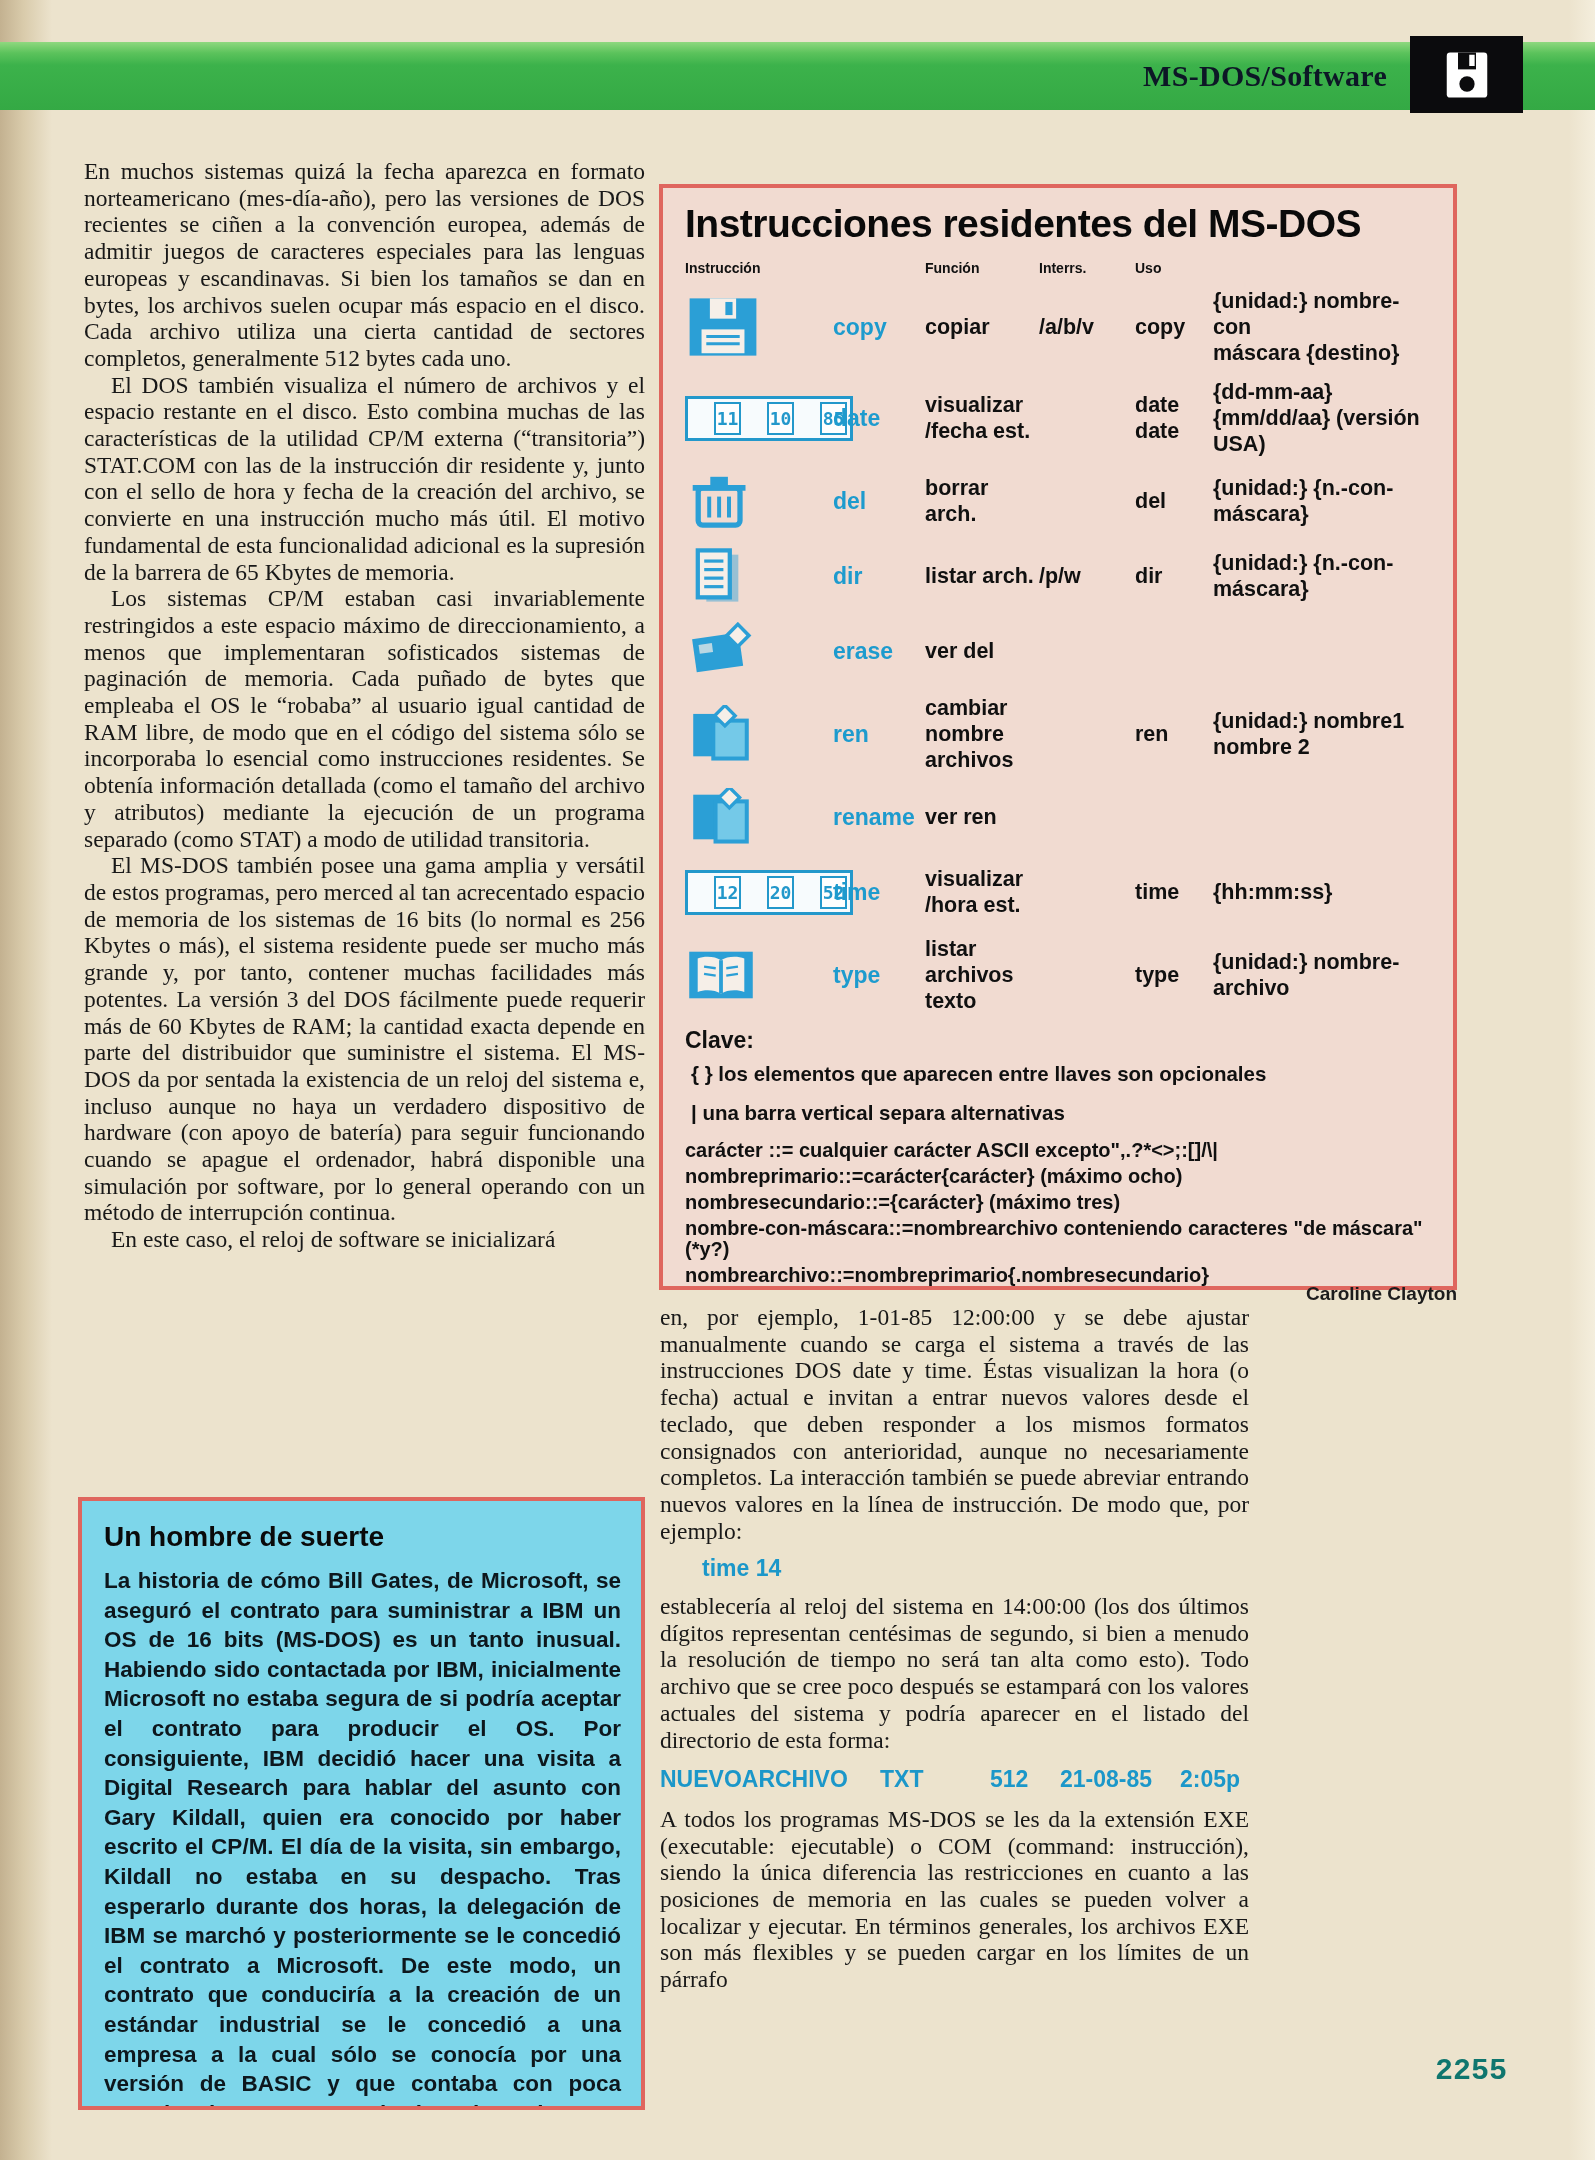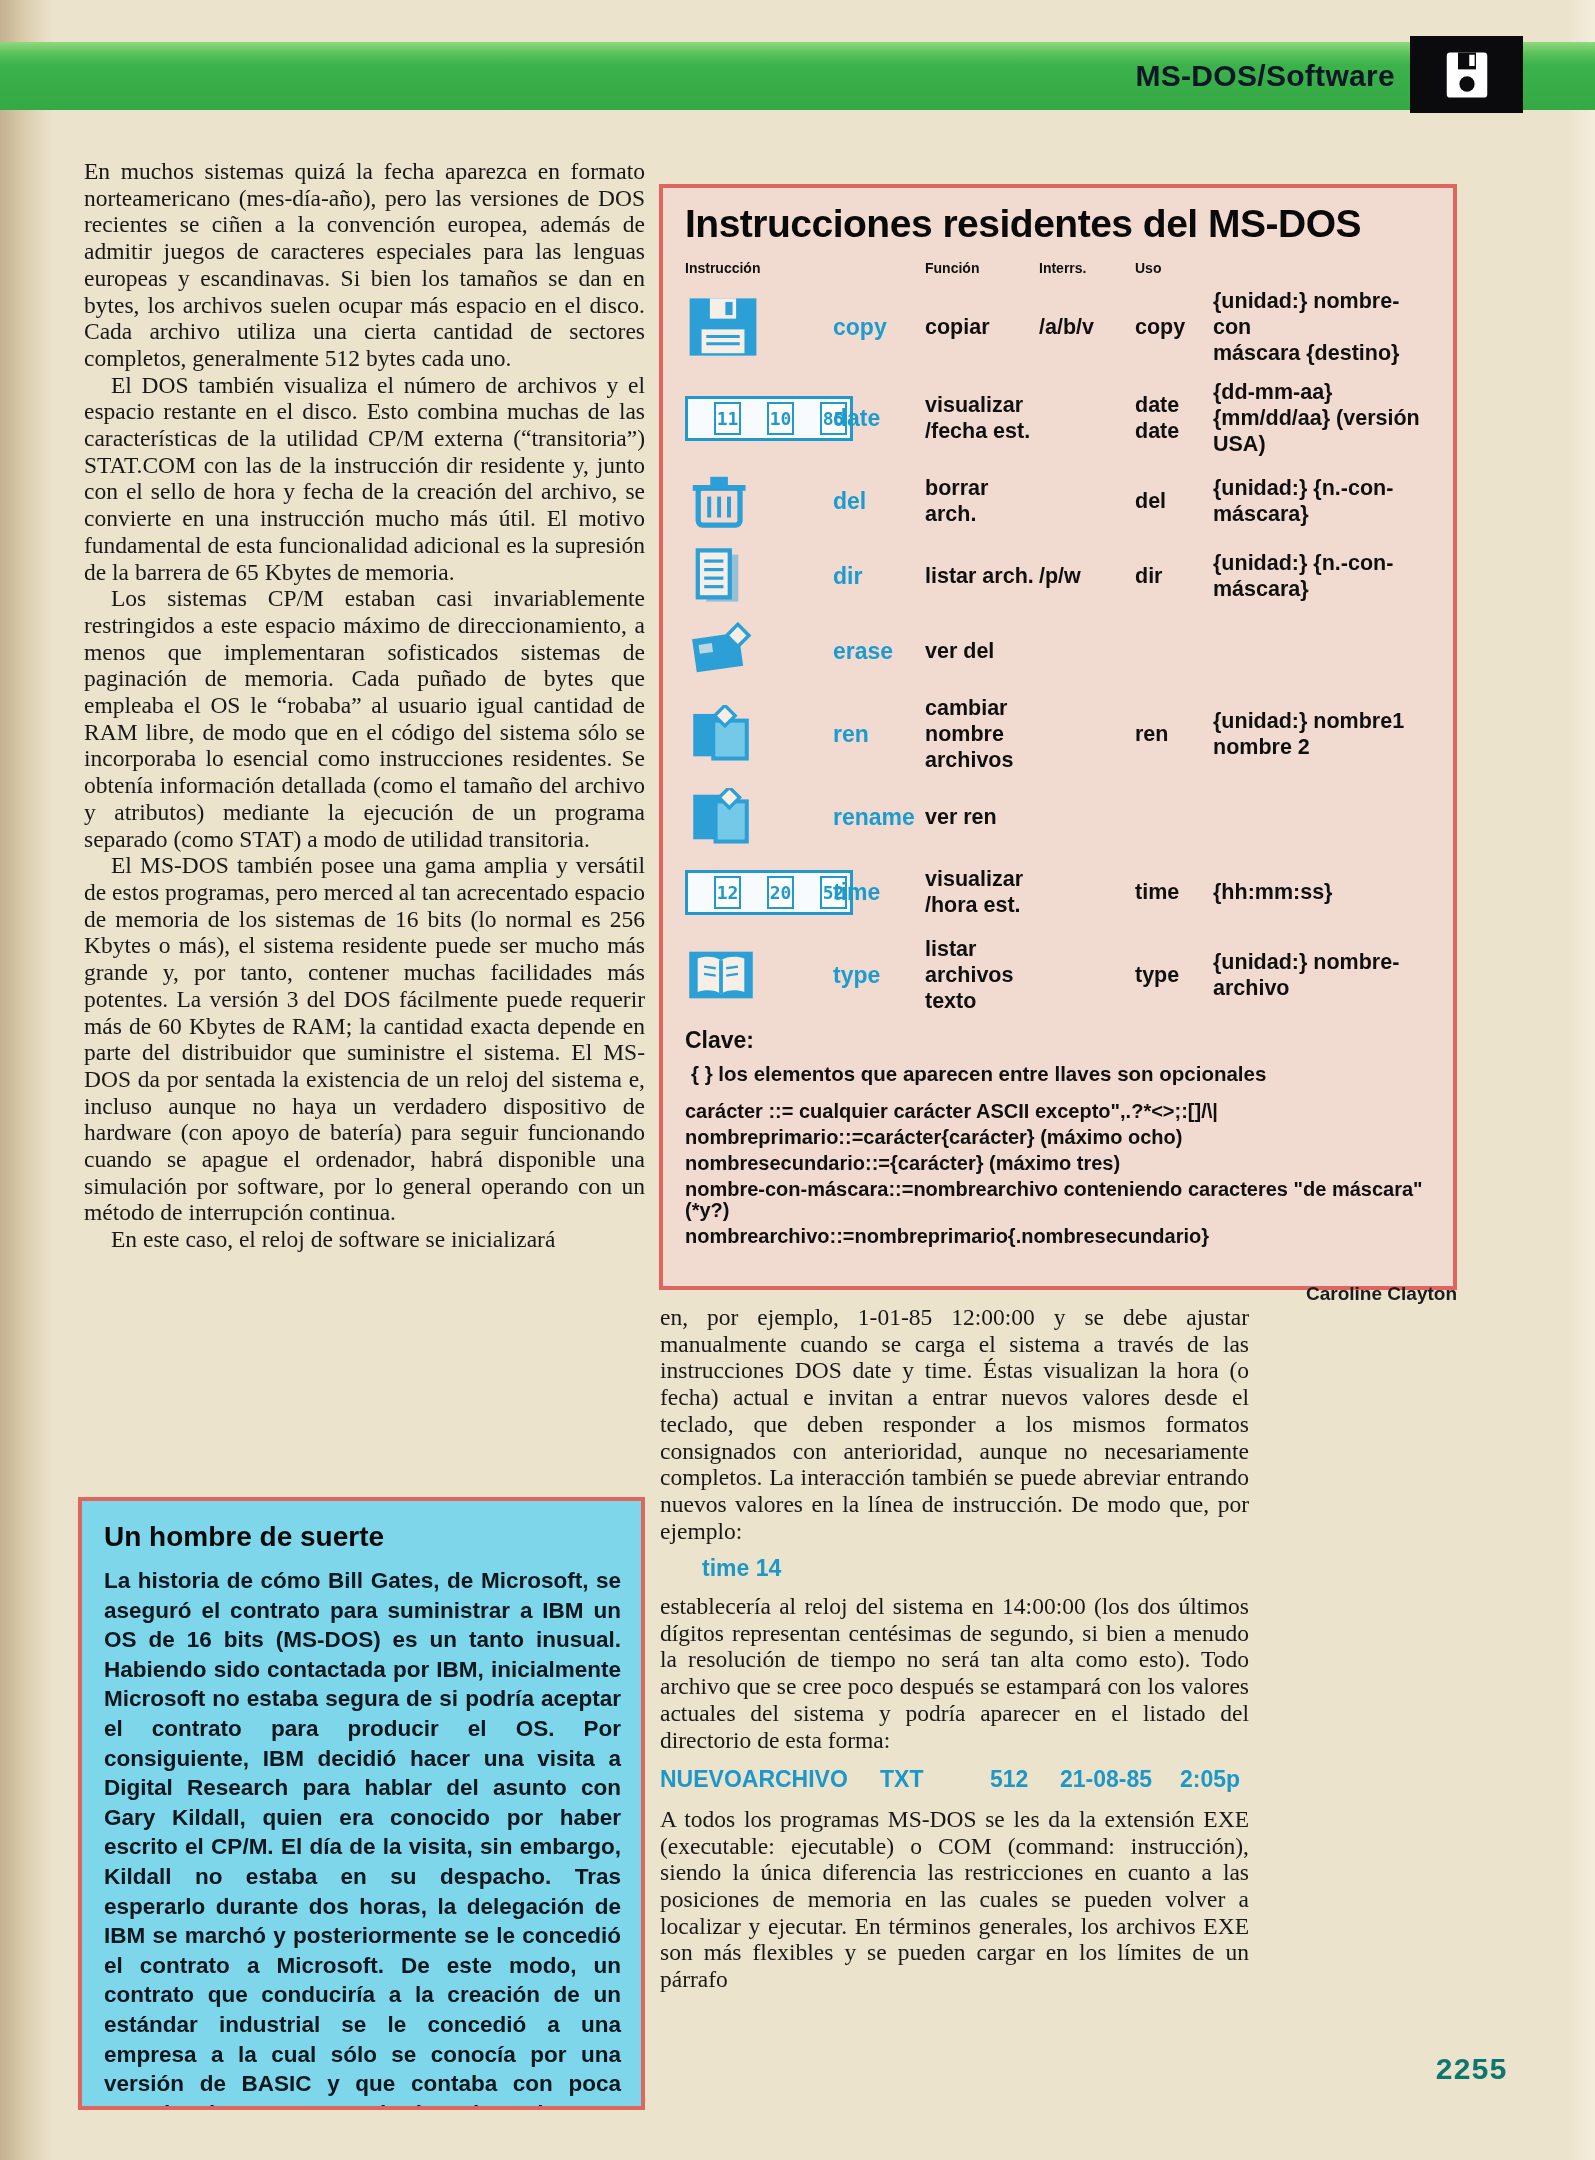--- a/index.html
+++ b/index.html
@@ -22,22 +22,22 @@
     background:linear-gradient(270deg,#f4eedd 0%, rgba(236,227,205,0) 100%);
     z-index:1;
   }
   
   .band {
     position:absolute; left:0; top:42px; right:0; height:68px;
     background:linear-gradient(180deg,#8fd87f 0%, #5cc35c 16%, #3cb24b 34%, #34a944 100%);
     z-index:2;
   }
   .band-title {
-    position:absolute; right:200px; top:0; height:72px; line-height:68px;
-    font-family:Liberation Sans, sans-serif;
+    position:absolute; right:208px; top:0; height:72px; line-height:68px;
+    font-family:Liberation Serif, serif;
     font-size:30px; color:#0d1726; letter-spacing:.3px;
   }
   .band-title .reg { font-weight:700; }
   .band-title .bold { font-weight:900; }
   .badge {
     position:absolute; right:72px; top:36px; width:113px; height:77px;
     background:#0b0b0d; z-index:3;
     display:flex; align-items:center; justify-content:center;
   }
   
@@ -323,20 +323,21 @@
 texto</div>
     <div class="tint ml"></div>
     <div class="tuso ml">type</div>
     <div class="targ ml">{unidad:} nombre-
 archivo</div>
   </div>
 
   <div class="clave">
     <div class="clave-h">Clave:</div>
     <div class="clave-sp">{ } los elementos que aparecen entre llaves son opcionales</div>
+    <div class="clave-sp">| una barra vertical separa alternativas</div>
     <div class="clave-line">carácter ::= cualquier carácter ASCII excepto",.?*&lt;&gt;;:[]/\|</div>
     <div class="clave-line">nombreprimario::=carácter{carácter} (máximo ocho)</div>
     <div class="clave-line">nombresecundario::={carácter}    (máximo tres)</div>
     <div class="clave-line">nombre-con-máscara::=nombrearchivo conteniendo caracteres "de máscara" (*y?)</div>
     <div class="clave-line">nombrearchivo::=nombreprimario{.nombresecundario}</div>
 
   </div>
 </div>
 
 <div class="credit">Caroline Clayton</div>

